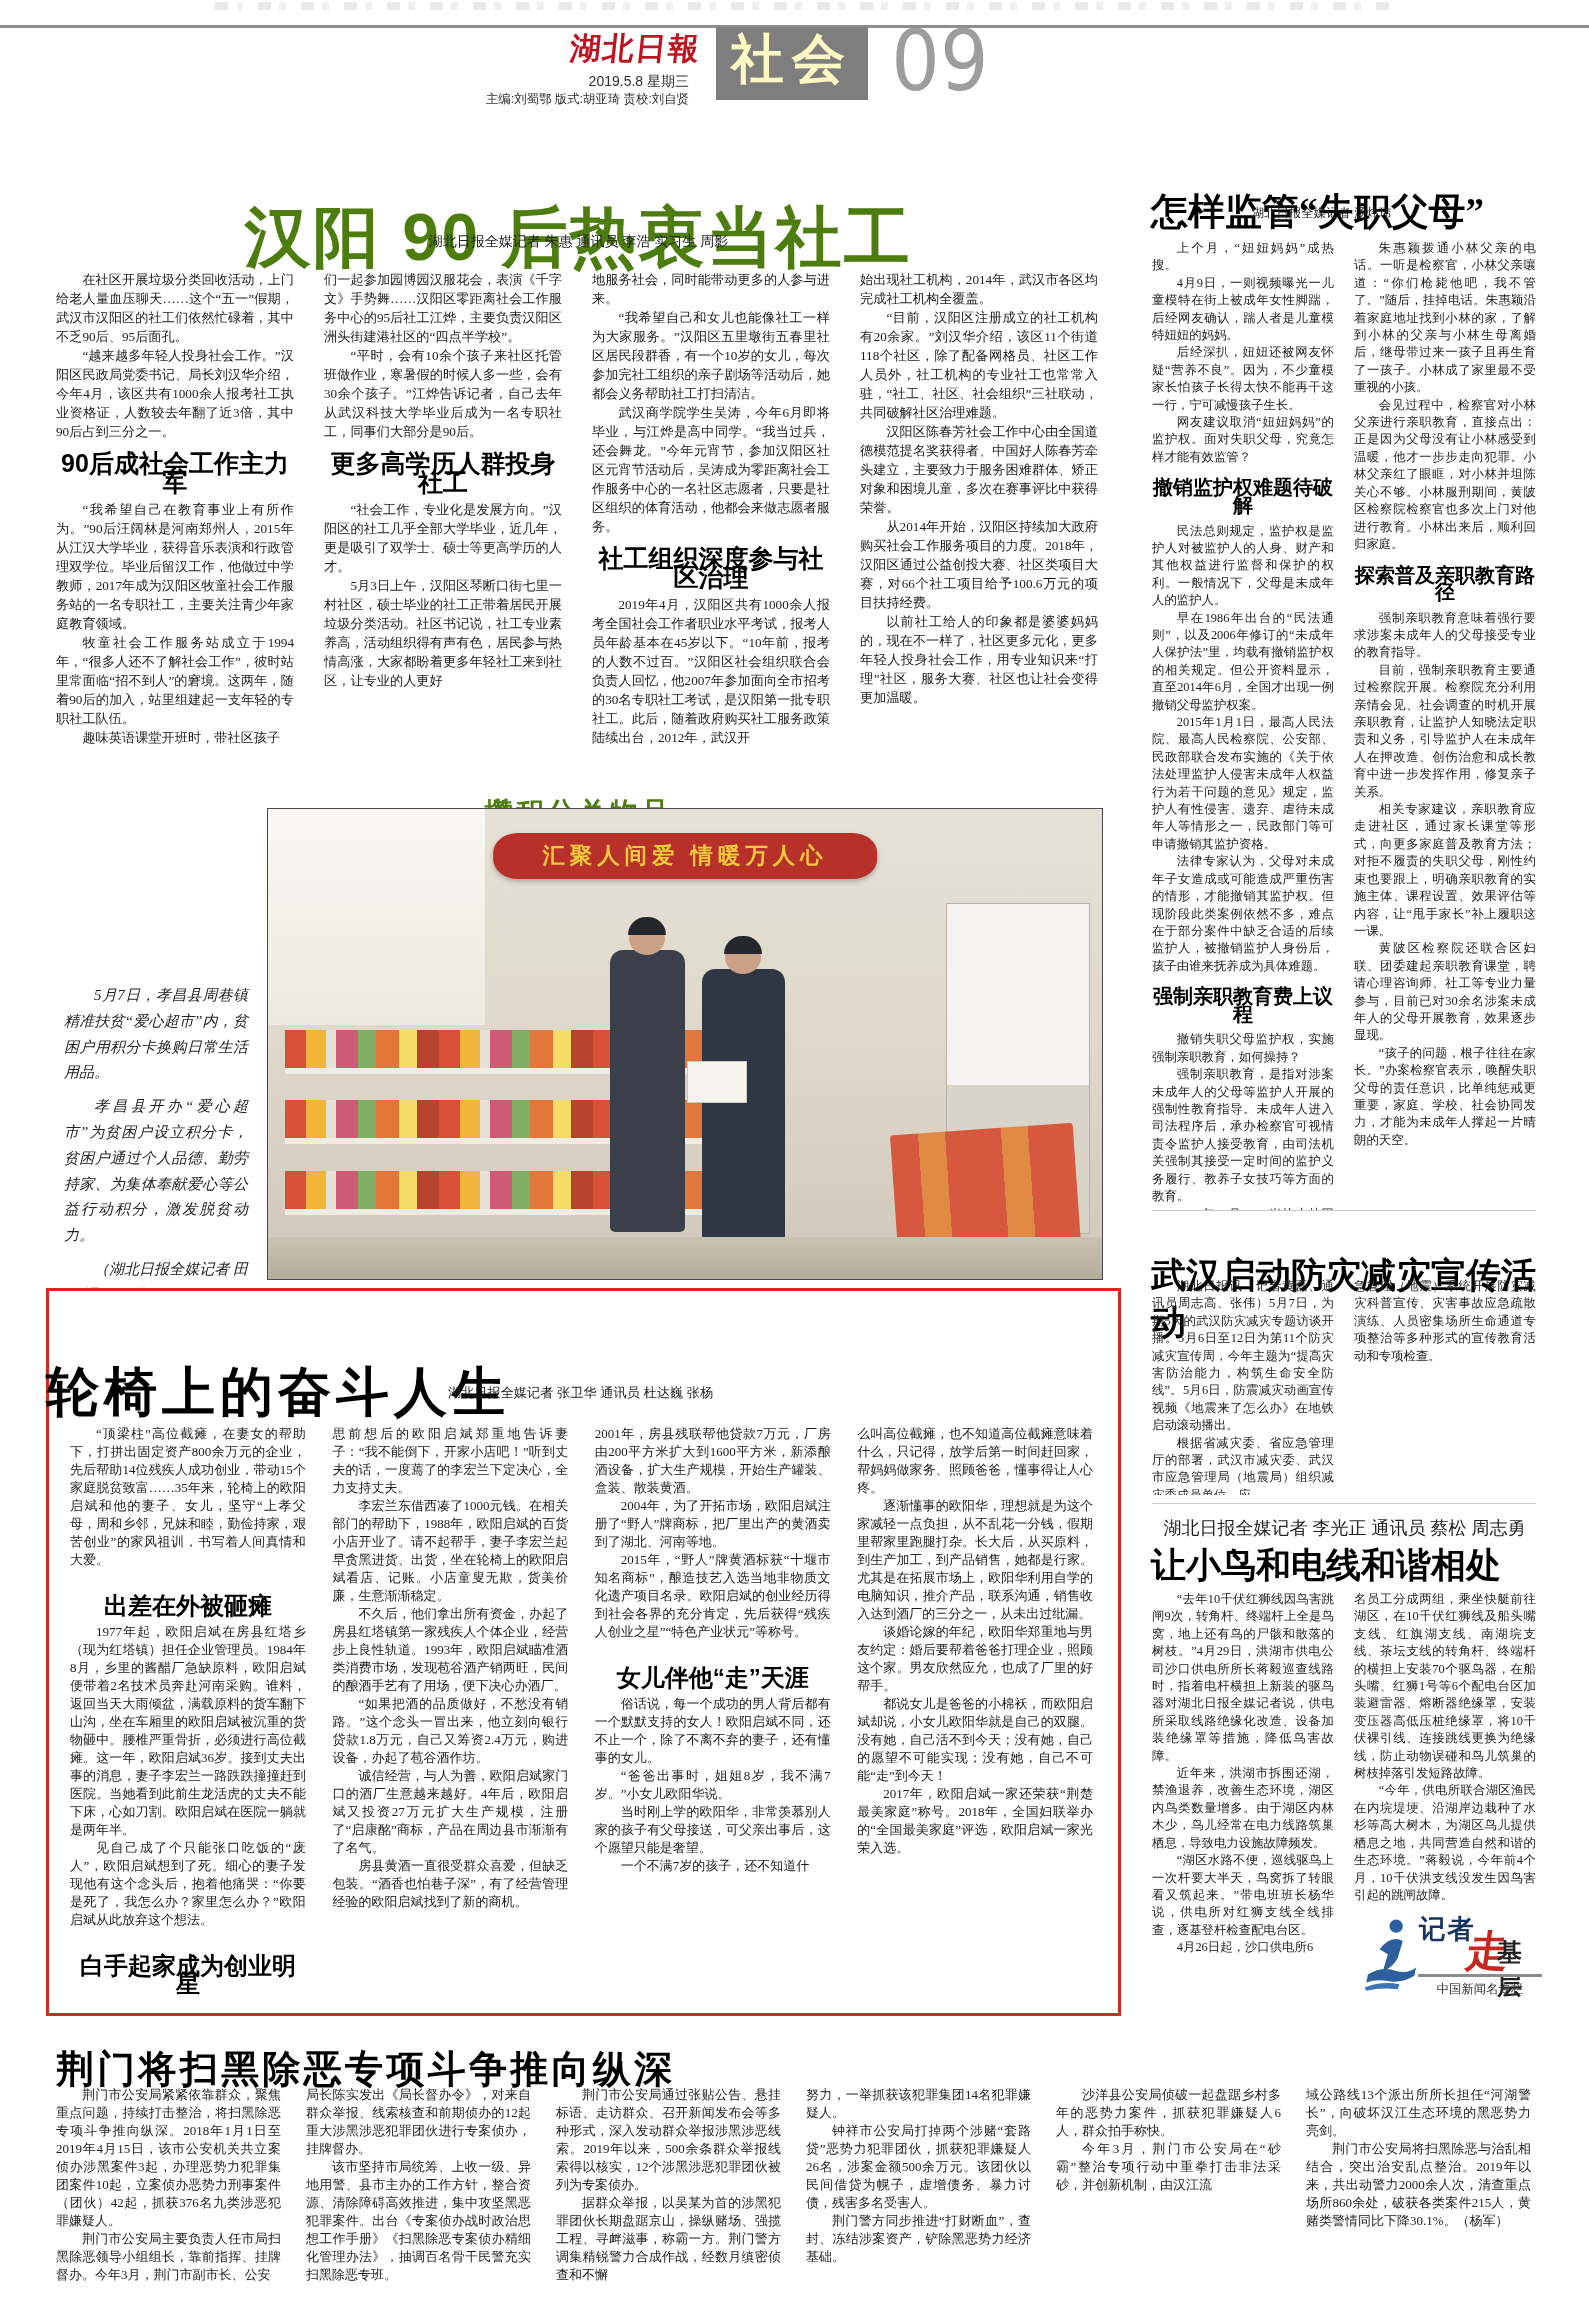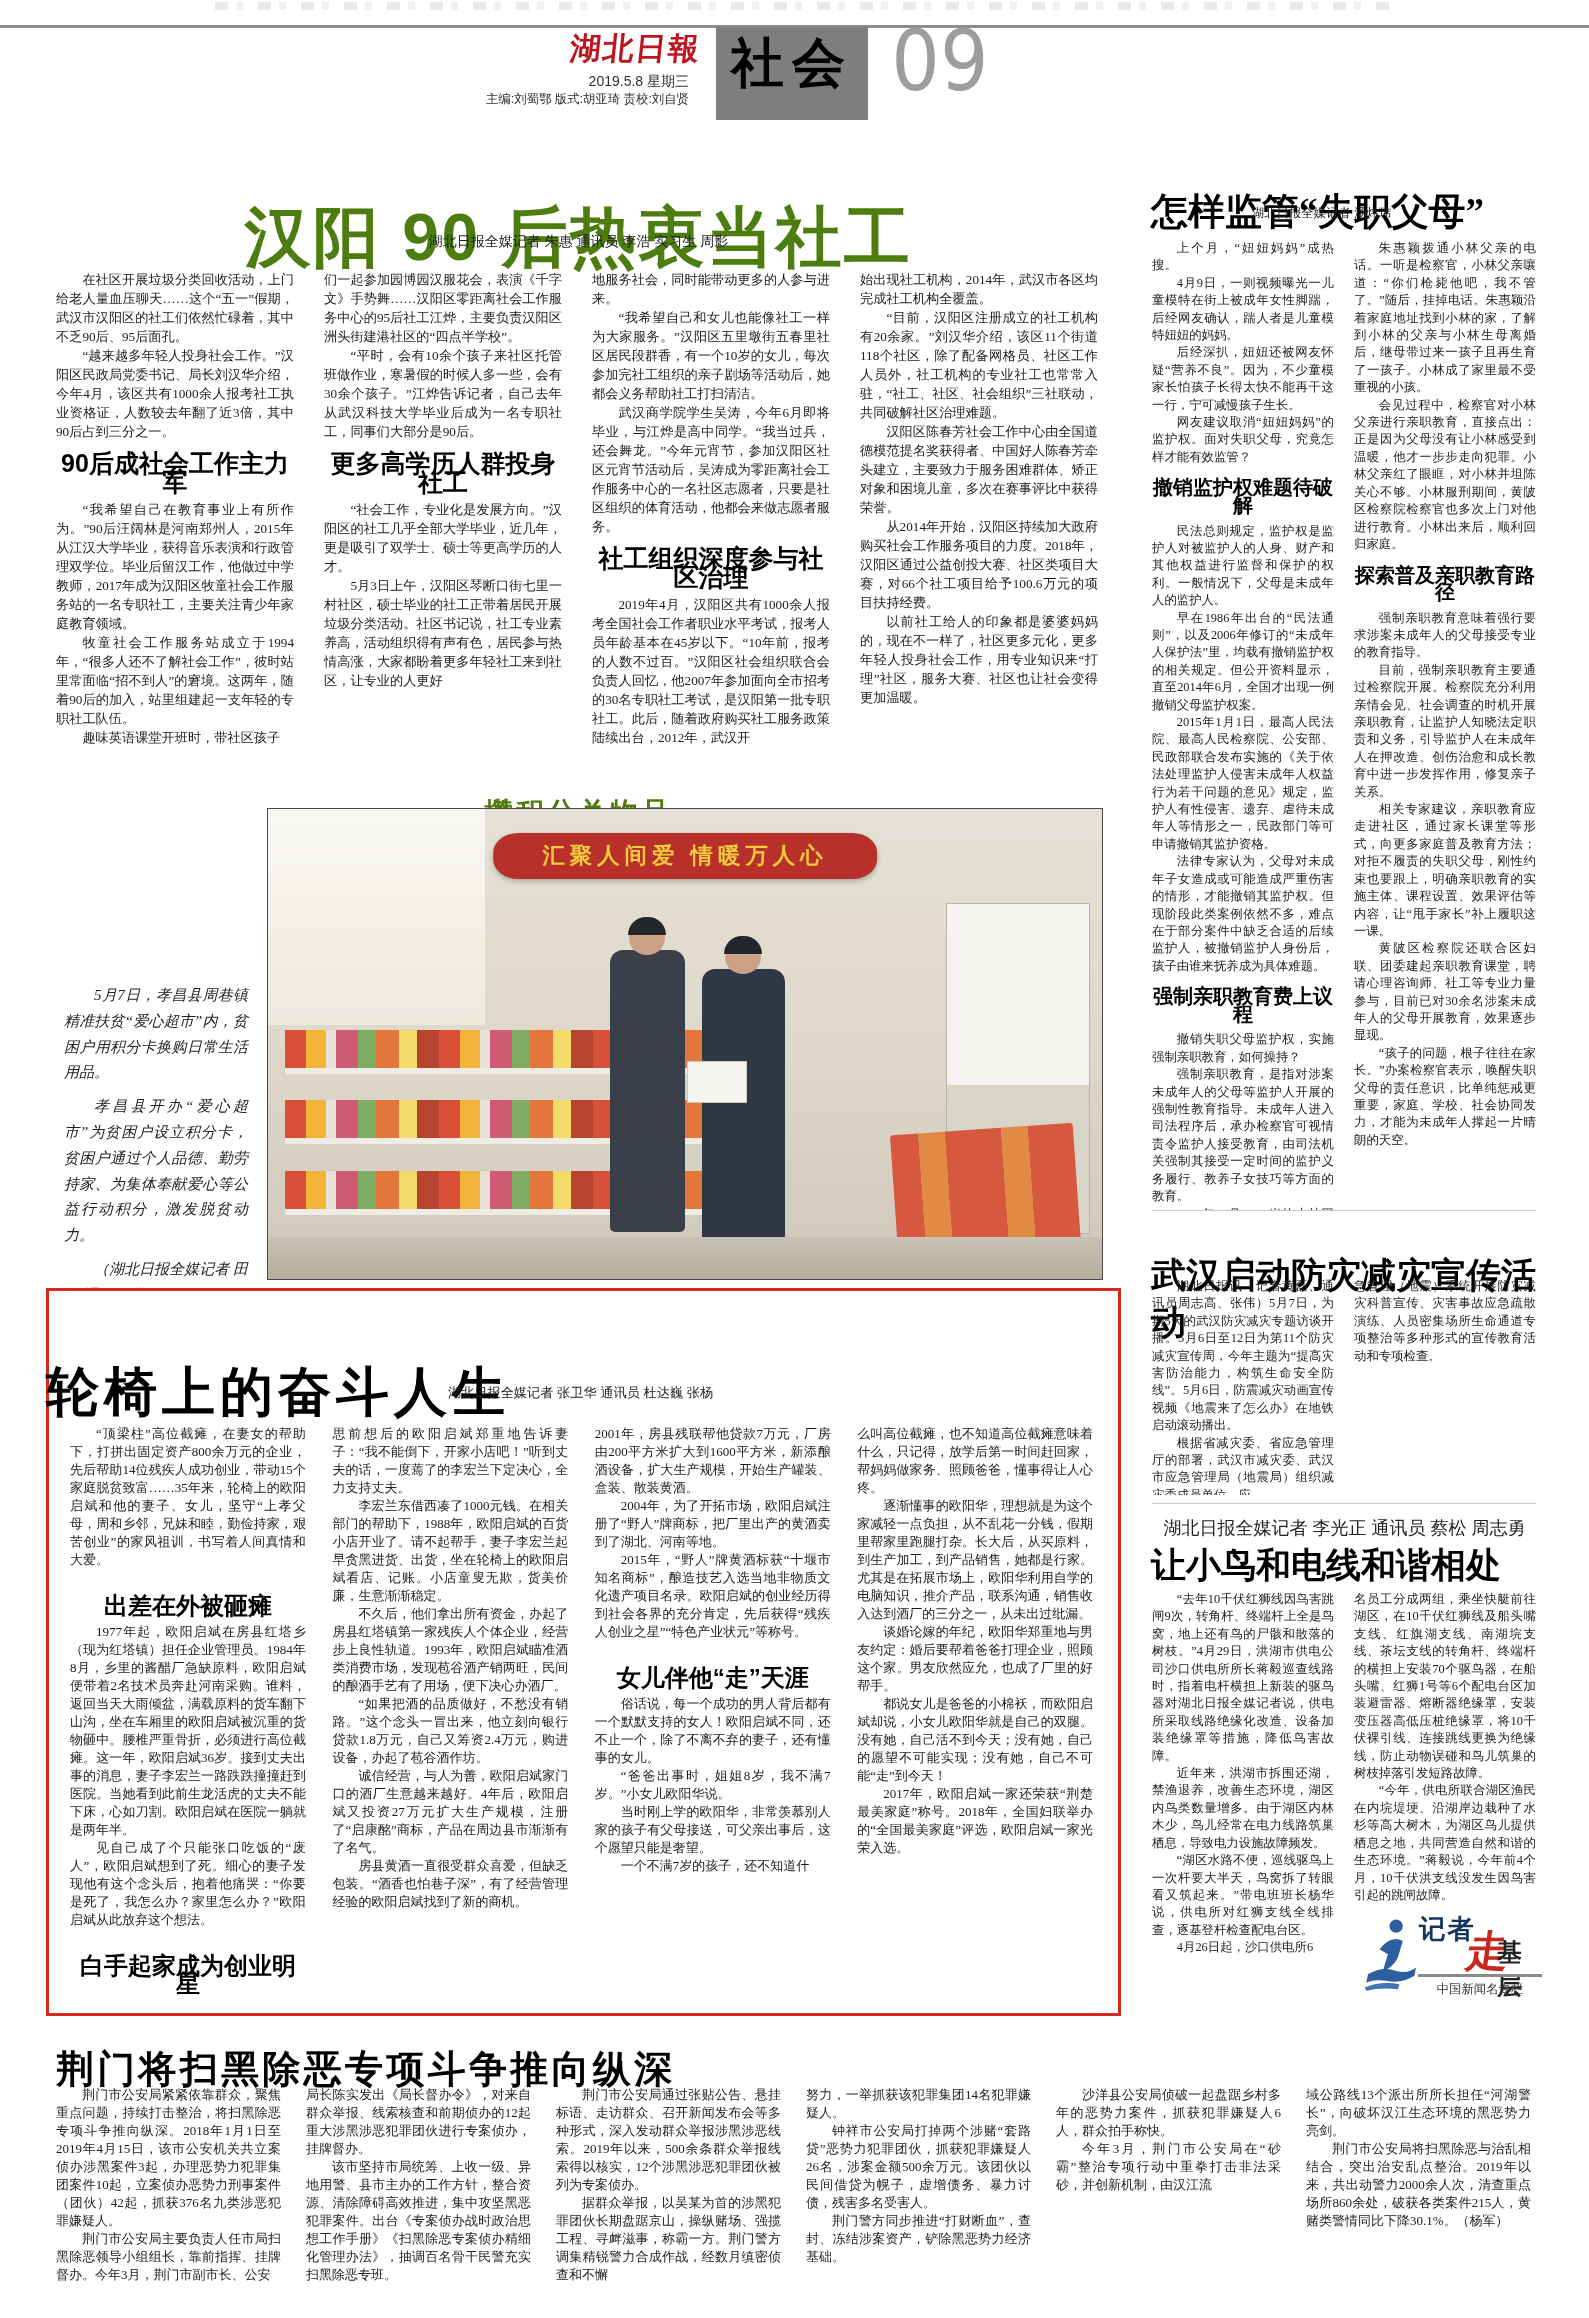--- a/index.html
+++ b/index.html
@@ -9,22 +9,22 @@
   
   .ghost-strip{top:1.7px;left:215px;width:1175px;height:8.3px;opacity:.45;
     background:repeating-linear-gradient(90deg,#cfcfcf 0 13.2px,transparent 13.2px 21.5px,#dedede 21.5px 28px,transparent 28px 43px);}
   .topline{top:25px;left:0;width:1589px;height:2.5px;background:#8d8d8d;}
   .brand{top:28px;left:570px;width:124px;font-family:"Liberation Serif",serif;font-weight:bold;
          color:#bf1420;font-size:31px;letter-spacing:1.7px;transform:skewX(-6deg);white-space:nowrap;}
   .mast-date{top:73px;left:464px;width:225px;text-align:right;font-family:"Liberation Sans",sans-serif;
              font-size:14px;color:#2e2e2e;}
   .mast-staff{top:91px;left:389px;width:300px;text-align:right;font-family:"Liberation Sans",sans-serif;
               font-size:12.4px;color:#2e2e2e;}
-  .section-box{top:27px;left:716px;width:152px;height:93px;background:#7e7e7e;color:#000000;
-               font-family:Liberation Serif, serif;font-weight:bold;font-size:53px;
+  .section-box{top:27px;left:716px;width:152px;height:73px;background:#7e7e7e;color:#fef9c3;
+               font-family:Liberation Mono, monospace;font-weight:bold;font-size:53px;
                text-align:center;line-height:73px;letter-spacing:8.3px;}
   .page-num{top:21.5px;left:887px;width:108px;font-family:"DejaVu Sans",sans-serif;
             font-size:83px;color:#9d9d9d;line-height:79px;transform:scaleX(.92);}
   
   .hl-sans{font-family:"Liberation Sans","DejaVu Sans",sans-serif;font-weight:bold;color:#4d7c0f;text-align:center;}
   .hl-serif{font-family:"Liberation Serif","DejaVu Serif",serif;font-weight:bold;color:#000;text-align:left;}
   .byline{text-align:center;font-family:"Liberation Sans",sans-serif;font-size:13.2px;color:#222;}
   .cols{display:flex;}
   .col{overflow:hidden;}
   .para{margin:0;text-align:justify;text-indent:2em;}

